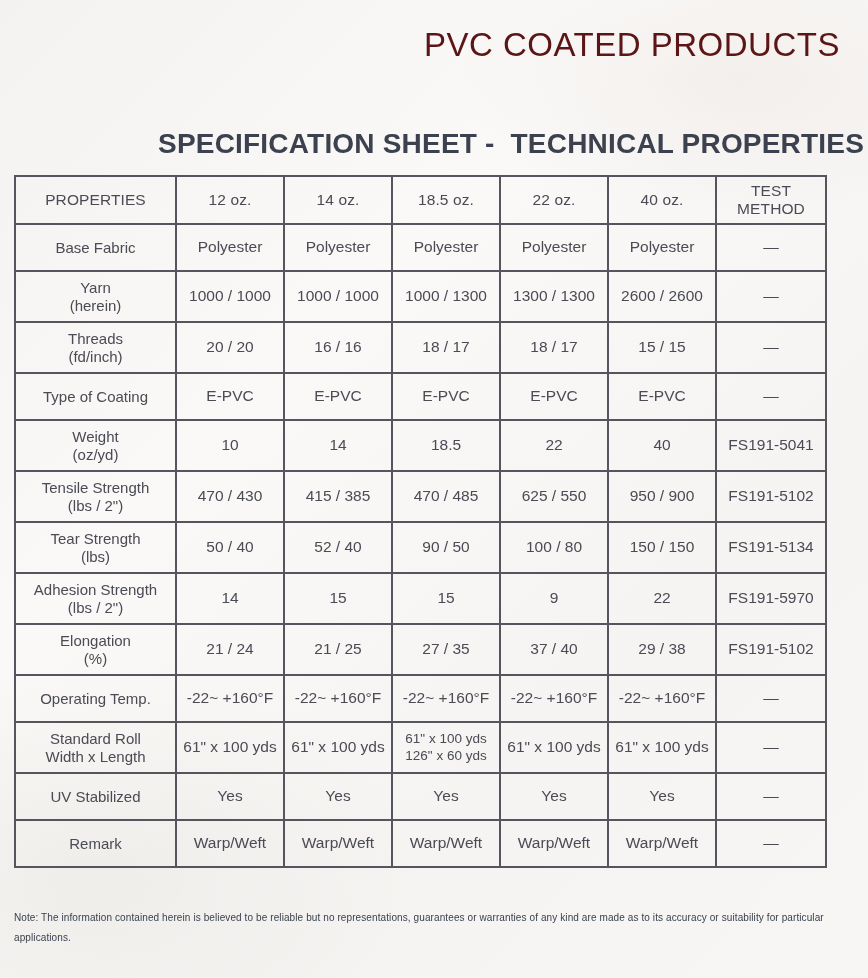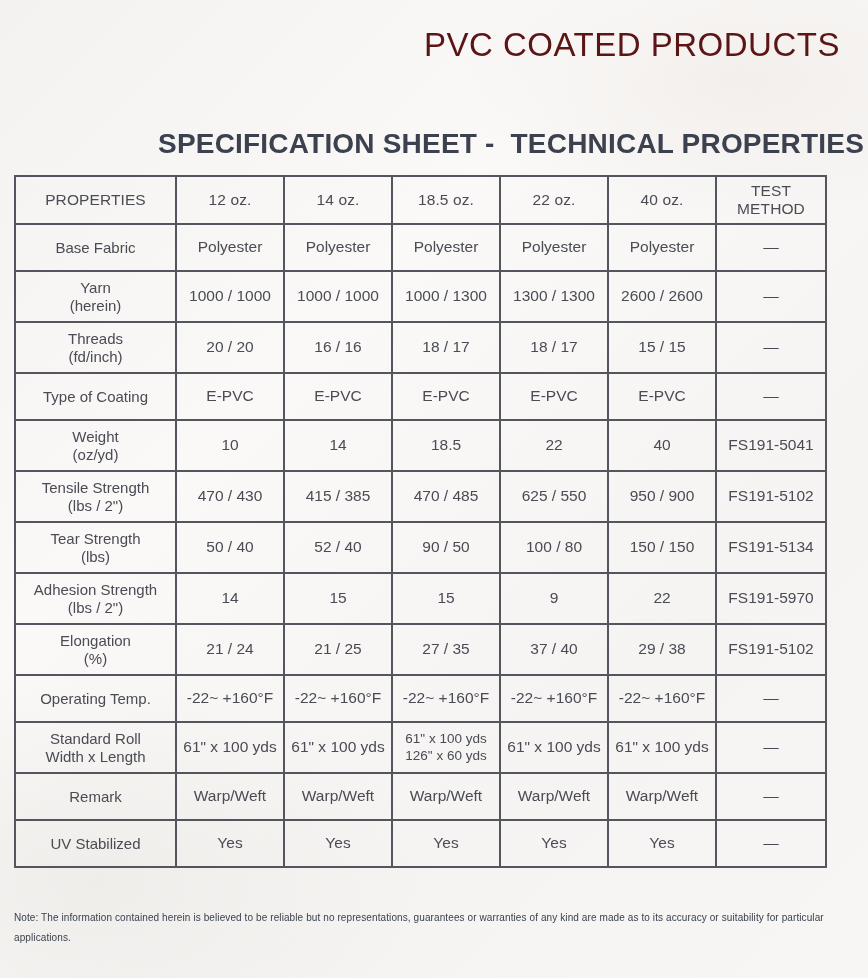--- a/index.html
+++ b/index.html
@@ -206,34 +206,34 @@
 Width x Length</td>
           <td class="val-cell">61" x 100 yds</td>
           <td class="val-cell">61" x 100 yds</td>
           <td class="val-cell val-multiline">61" x 100 yds
 126" x 60 yds</td>
           <td class="val-cell">61" x 100 yds</td>
           <td class="val-cell">61" x 100 yds</td>
           <td class="test-cell">—</td>
         </tr>
         <tr class="row-short">
+          <td class="prop-cell">UV Stabilized</td>
+          <td class="val-cell">Yes</td>
+          <td class="val-cell">Yes</td>
+          <td class="val-cell">Yes</td>
+          <td class="val-cell">Yes</td>
+          <td class="val-cell">Yes</td>
+          <td class="test-cell">—</td>
+        </tr>
+        <tr class="row-short">
           <td class="prop-cell">Remark</td>
           <td class="val-cell">Warp/Weft</td>
           <td class="val-cell">Warp/Weft</td>
           <td class="val-cell">Warp/Weft</td>
           <td class="val-cell">Warp/Weft</td>
           <td class="val-cell">Warp/Weft</td>
-          <td class="test-cell">—</td>
-        </tr>
-        <tr class="row-short">
-          <td class="prop-cell">UV Stabilized</td>
-          <td class="val-cell">Yes</td>
-          <td class="val-cell">Yes</td>
-          <td class="val-cell">Yes</td>
-          <td class="val-cell">Yes</td>
-          <td class="val-cell">Yes</td>
           <td class="test-cell">—</td>
         </tr>
       </tbody>
   </table>
 
   <p class="note">Note: The information contained herein is believed to be reliable but no representations, guarantees or warranties of any kind are made as to its accuracy or suitability for particular applications.</p>
 </div>
 
 </body></html>

